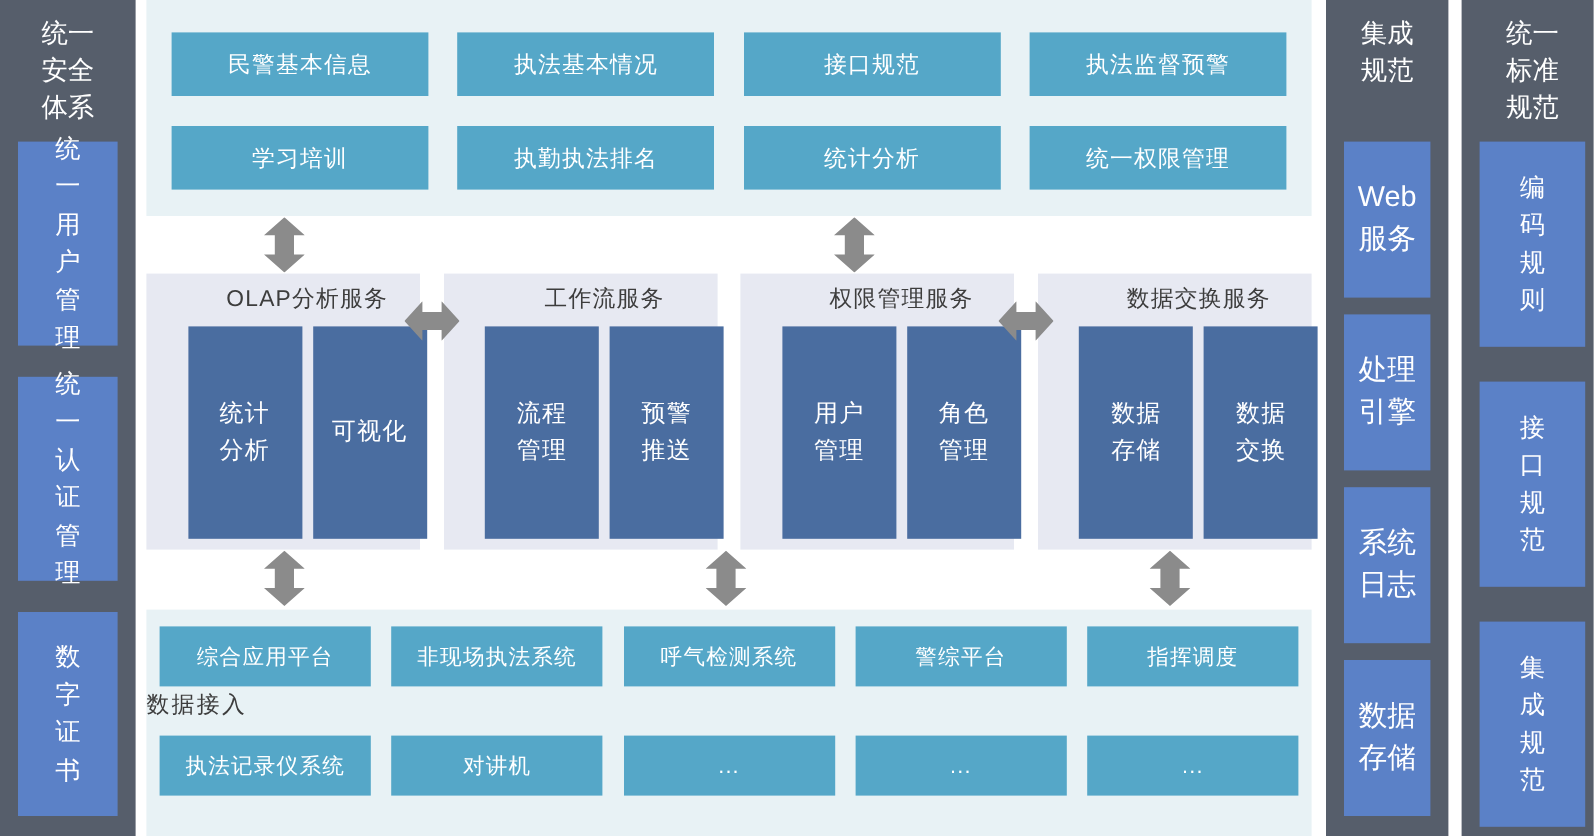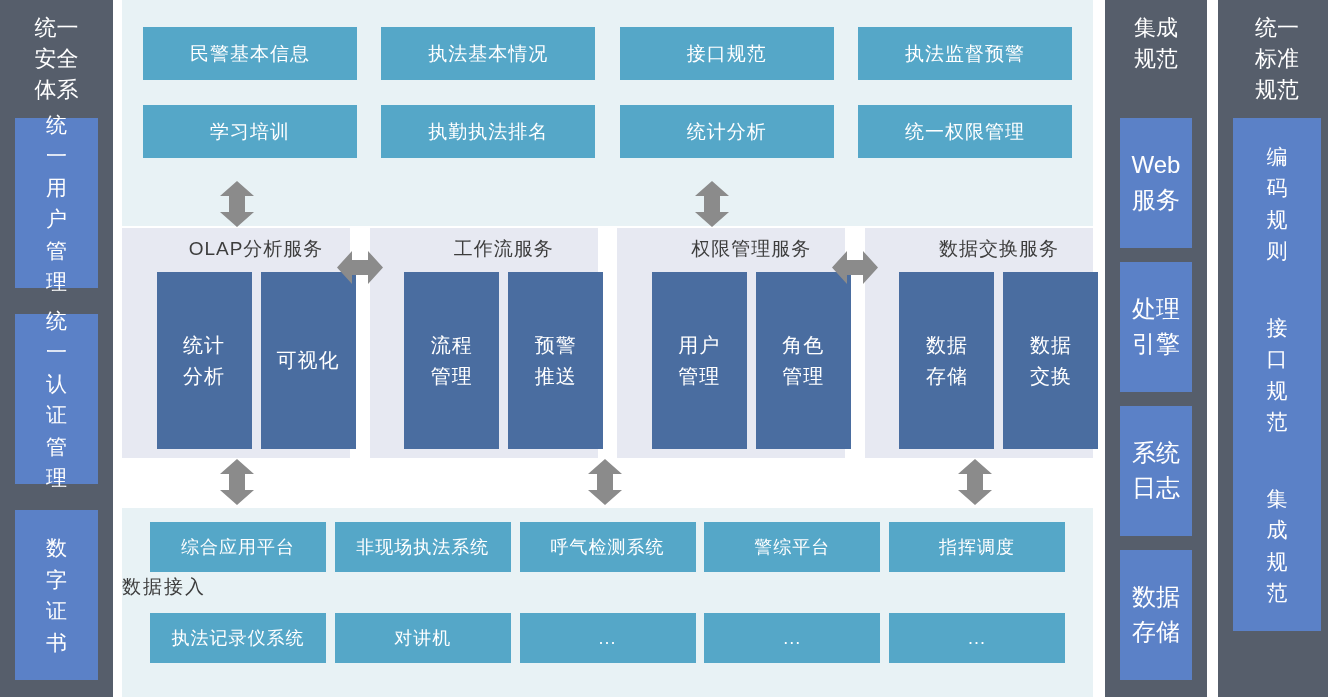--- a/index.html
+++ b/index.html
@@ -17,34 +17,34 @@
   .side-title{
     color:#fff;text-align:center;word-break:break-all;
     font-size:22px;line-height:1.42;margin:12px auto 0;
   }
   .w2{width:2.3em;}
   .side-items{position:absolute;left:15px;right:15px;display:flex;flex-direction:column;}
   .side-box{
     background:var(--sidebar_box);color:#fff;
     display:flex;align-items:center;justify-content:center;
   }
-  .v1{width:1.25em;word-break:break-all;text-align:center;font-size:21px;line-height:1.5;}
+  .v1{width:1.25em;word-break:break-all;text-align:center;font-size:21px;line-height:1.5;font-family:Liberation Serif, serif;}
   .v2{width:2.4em;word-break:break-all;text-align:center;font-size:24px;line-height:1.45;}
   #col-security .side-items{top:118px;gap:26px;}
   #col-security .side-box{height:170px;}
   #col-monitor .side-items{top:118px;gap:14px;}
   #col-monitor .side-box{height:130px;}
-  #col-standard .side-items{top:118px;justify-content:flex-end;}
+  #col-standard .side-items{top:118px;gap:29px;justify-content:flex-end;}
   #col-standard .side-box{height:171px;}
 
   
   #main{position:absolute;left:122px;top:0;width:971px;height:697px;}
 
   .layer-top{
-    position:absolute;top:0;left:0;right:0;height:226px;background:var(--layer_bg);
+    position:absolute;top:0;left:0;right:0;height:180px;background:var(--layer_bg);
     display:grid;grid-template-columns:repeat(4,214px);justify-content:space-between;
     align-content:start;row-gap:25px;padding:27px 21px 12px;box-sizing:border-box;
   }
   .teal-btn{
     background:var(--teal);color:#fff;display:flex;align-items:center;justify-content:center;
     font-size:19px;height:53px;letter-spacing:1px;
   }
 
   .layer-mid{
     position:absolute;top:228px;left:0;right:0;height:230px;
@@ -59,21 +59,21 @@
   .svc-box{
     width:95px;background:var(--dark_blue);color:#fff;font-size:20px;
     display:flex;align-items:center;justify-content:center;
     text-align:center;white-space:pre-line;line-height:1.55;letter-spacing:1px;
   }
 
   .layer-bottom{
     position:absolute;top:508px;left:0;right:0;height:189px;background:var(--layer_bg);
     box-sizing:border-box;
   }
-  .b-row{display:flex;justify-content:space-between;padding:0 28px;}
+  .b-row{display:flex;justify-content:space-between;padding:0 11px;}
   .b-row .teal-btn{width:176px;height:50px;font-size:18px;}
   .b-row1{margin-top:14px;}
   .b-label{text-align:left;margin-top:2px;font-size:19px;color:var(--title_text);letter-spacing:2px;}
   .b-row2{margin-top:13px;}
 
   
   .arr{position:absolute;color:var(--arrow);}
   .arr svg{display:block;width:100%;height:100%;}
   .arr-v{width:34px;height:46px;}
   .arr-h{width:46px;height:33px;}

